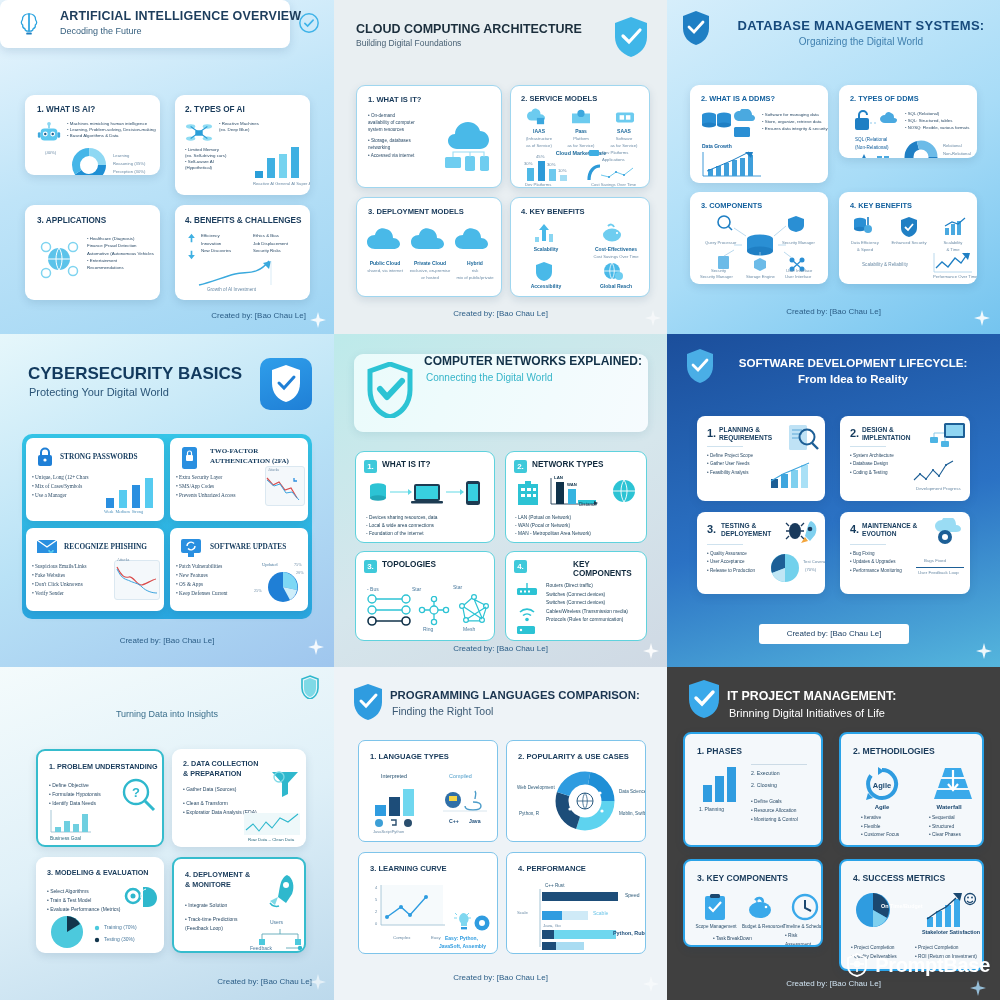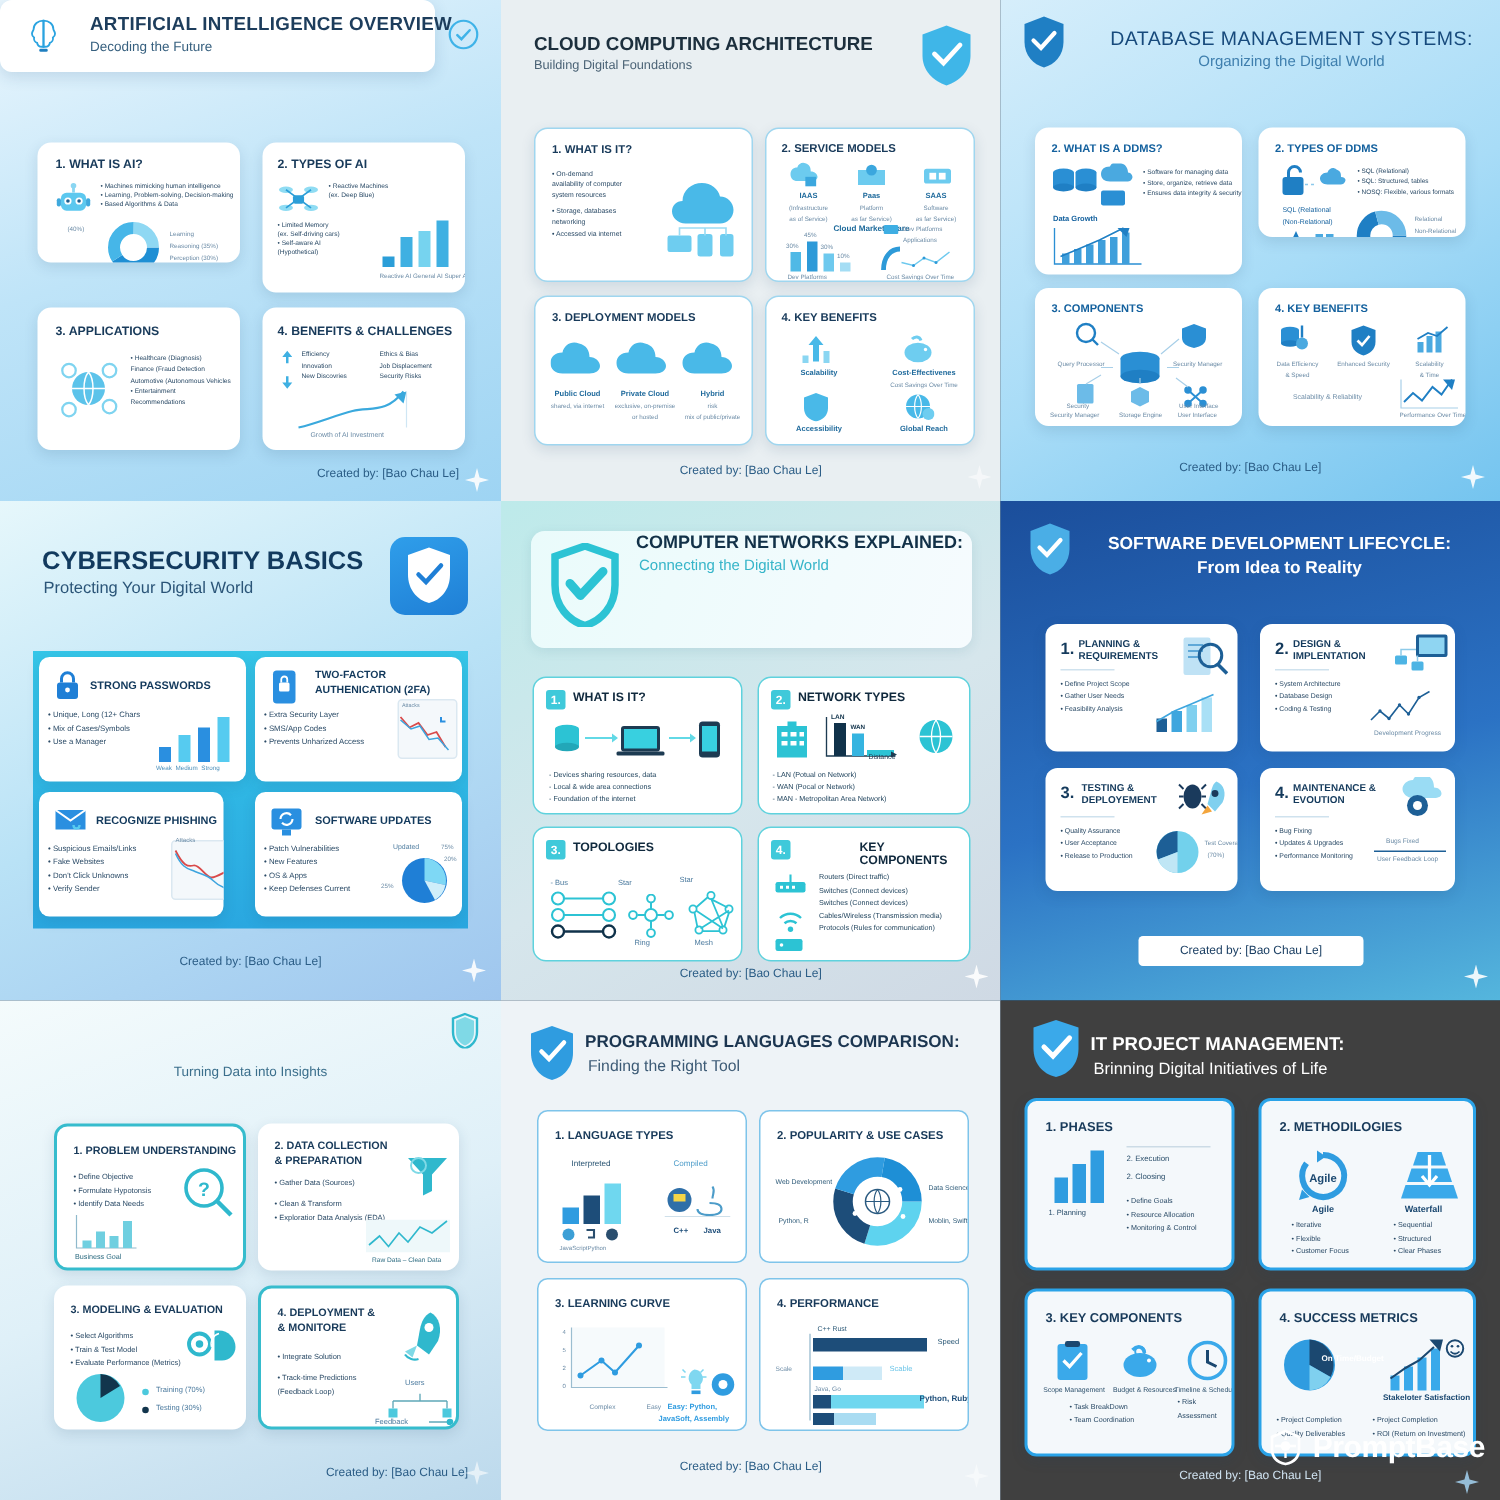--- a/index.html
+++ b/index.html
@@ -60,29 +60,29 @@
   .ai-hdr .sub { position:absolute; left:60px; top:26px; font-size:9px; color:#37607f; }
 
   
   .shield { position:absolute; }
 
   
   .cl-ttl { position:absolute; left:22px; top:22px; font-size:12.5px; font-weight:bold; color:#1c2f3d; }
   .cl-sub { position:absolute; left:22px; top:38px; font-size:8.5px; color:#4a6275; }
 
   
-  .db-ttl { position:absolute; left:60px; top:18px; width:268px; text-align:center; font-size:13px; font-weight:normal; color:#174a7c; letter-spacing:.3px;}
+  .db-ttl { position:absolute; left:60px; top:18px; width:268px; text-align:center; font-size:13px; font-weight:bold; color:#174a7c; letter-spacing:.3px;}
   .db-sub { position:absolute; left:60px; top:36px; width:268px; text-align:center; font-size:10px; color:#3f7fae; }
 
   
   .cy-ttl { position:absolute; left:28px; top:30px; font-size:17px; font-weight:bold; color:#123a5e; }
   .cy-sub { position:absolute; left:29px; top:52px; font-size:11px; color:#2b5578; }
   .cy-panel {
     position:absolute; left:22px; top:100px; width:290px; height:185px;
-    background: linear-gradient(180deg,#35c6e8,#2aa7e0); border-radius:0; padding:20px;
+    background: linear-gradient(180deg,#35c6e8,#2aa7e0); border-radius:10px; padding:20px;font-family:Liberation Serif, serif;
   }
 
   
   .nw-hdr {
     position:absolute; left:20px; top:20px; width:294px; height:78px;
     background: linear-gradient(110deg,#eafbfb,#f6fbfe); border-radius:9px;
     box-shadow:0 2px 8px rgba(40,110,130,.12);
   }
   .nw-ttl { position:absolute; left:90px; top:20px; font-size:12px; font-weight:bold; color:#123148; }
   .nw-sub { position:absolute; left:92px; top:38px; font-size:10px; color:#36b5c9; }
@@ -556,21 +556,21 @@
       </div>
       <div style="position:absolute;left:95px;top:28px;width:40px;height:40px;background:#f4f8fb;border:1px solid #dbe8f1;border-radius:3px;"></div>
       <div class="tiny" style="position:absolute;left:98px;top:30px;font-size:3.6px;">Attacks</div>
       <svg style="position:absolute;left:96px;top:36px;" width="38" height="30" viewBox="0 0 38 30">
         <path d="M1 4l6 7 6-3 6 8 6-2 6 10" stroke="#d94a4a" stroke-width="1.2" fill="none"></path>
         <path d="M1 6l7 6 6-2 6 9 6-1 7 8" stroke="#3da4de" stroke-width="1" fill="none"></path>
         <path d="M28 4v3h3" stroke="#2a8fe0" stroke-width="1.3" fill="none"></path>
       </svg>
     </div>
 
-    <div class="card" style="left:4px;top:94px;width:123px;height:83px;border-radius:7px;">
+    <div class="card" style="left:4px;top:94px;width:138px;height:83px;border-radius:7px;">
       <svg style="position:absolute;left:10px;top:10px;" width="22" height="18" viewBox="0 0 22 18">
         <path d="M1 2h20v13H1z" fill="#2a8fe0"></path>
             <path d="M1 2l10 7 10-7" stroke="#fff" stroke-width="1.4" fill="none"></path>
         <path d="M13 12c0 3 4 3 4 0" stroke="#56cbf0" stroke-width="1.6" fill="none"></path>
       </svg>
       <div style="position:absolute;left:38px;top:14px;font-size:7.3px;font-weight:bold;color:#12395c;">RECOGNIZE PHISHING</div>
       <div class="bul" style="position:absolute;left:6px;top:34px;font-size:5.2px;line-height:1.7;">
         <div>• Suspicious Emails/Links</div>
         <div>• Fake Websites</div>
         <div>• Don't Click Unknowns</div>
@@ -1155,21 +1155,21 @@
       <div>• Flexible</div>
       <div>• Customer Focus</div>
     </div>
     <div class="bul" style="position:absolute;left:88px;top:80px;font-size:4.8px;line-height:1.8;">
       <div>• Sequential</div>
       <div>• Structured</div>
       <div>• Clear Phases</div>
     </div>
   </div>
 
-  <div class="card it-card" style="left:16px;top:192px;width:140px;height:112px;">
+  <div class="card it-card" style="left:16px;top:192px;width:140px;height:88px;">
     <div class="card-t" style="position:absolute;left:12px;top:12px;font-size:8.6px;">3. KEY COMPONENTS</div>
     <svg style="position:absolute;left:18px;top:32px;" width="24" height="28" viewBox="0 0 24 28">
       <rect x="2" y="3" width="20" height="24" rx="2" fill="#3aa9ea"></rect>
           <rect x="7" y="1" width="10" height="4" rx="1.5" fill="#1b4870"></rect>
       <path d="M6 14l4 4 8-9" stroke="#fff" stroke-width="2.2" fill="none"></path>
     </svg>
     <svg style="position:absolute;left:62px;top:34px;" width="26" height="26" viewBox="0 0 26 26">
       <ellipse cx="13" cy="15" rx="11" ry="8" fill="#3aa9ea"></ellipse>
           <circle cx="19" cy="12" r="1.3" fill="#fff"></circle>
       <path d="M8 5c3-3 7-3 8 2" stroke="#3aa9ea" stroke-width="2.4" fill="none"></path>

